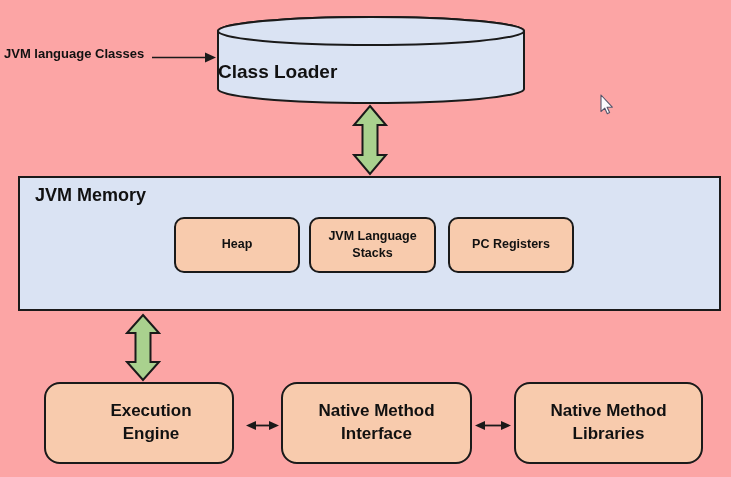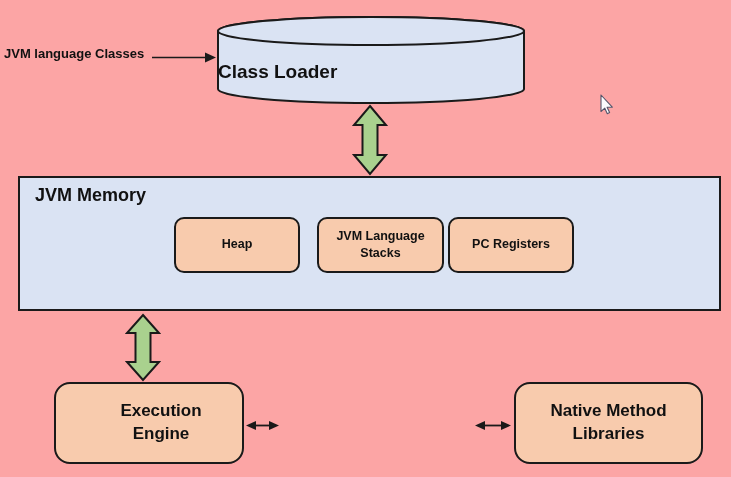--- a/index.html
+++ b/index.html
@@ -25,32 +25,32 @@
   }
   .mem-box{
     position:absolute;top:39px;height:56px;
     background:#f8cbad;border:2px solid #1a1a1a;border-radius:10px;
     box-sizing:border-box;display:flex;align-items:center;justify-content:center;
     text-align:center;font-size:12.5px;font-weight:bold;color:#111;
     line-height:1.4;padding:0 8px;
   }
   .mem-0{left:20px;width:124px;}
   .mem-1{left:154px;width:126px;}
-  .mem-2{left:289px;width:127px;margin-left:8px;}
+  .mem-2{left:289px;width:127px;}
   .mem-3{left:428px;width:126px;}
   .mem-4{left:561px;width:124px;}
 
   .bottom-box{
     position:absolute;top:382px;height:82px;
     background:#f8cbad;border:2.5px solid #1a1a1a;border-radius:16px;
     box-sizing:border-box;display:flex;align-items:center;justify-content:center;
     text-align:center;font-size:17px;font-weight:bold;color:#111;
     line-height:1.35;padding:0 12px;
   }
-  .bb-0{left:54px;width:190px;padding-left:36px;}
+  .bb-0{left:44px;width:190px;padding-left:36px;}
   .bb-1{left:281px;width:191px;}
   .bb-2{left:514px;width:189px;}
 </style>
 </head>
 <body>
 
 <div class="stage">
 
   <svg class="layer" width="731" height="477" viewBox="0 0 731 477">
 
@@ -89,15 +89,16 @@
 
   <div class="jvm-memory">
     <div class="jvm-memory-title">JVM Memory</div>
 
     <div class="mem-box mem-1">Heap</div>
     <div class="mem-box mem-2">JVM Language Stacks</div>
     <div class="mem-box mem-3">PC Registers</div>
   </div>
 
   <div class="bottom-box bb-0">Execution Engine</div>
+  <div class="bottom-box bb-1">Native Method Interface</div>
   <div class="bottom-box bb-2">Native Method Libraries</div>
 
 </div>
 
 </body></html>

